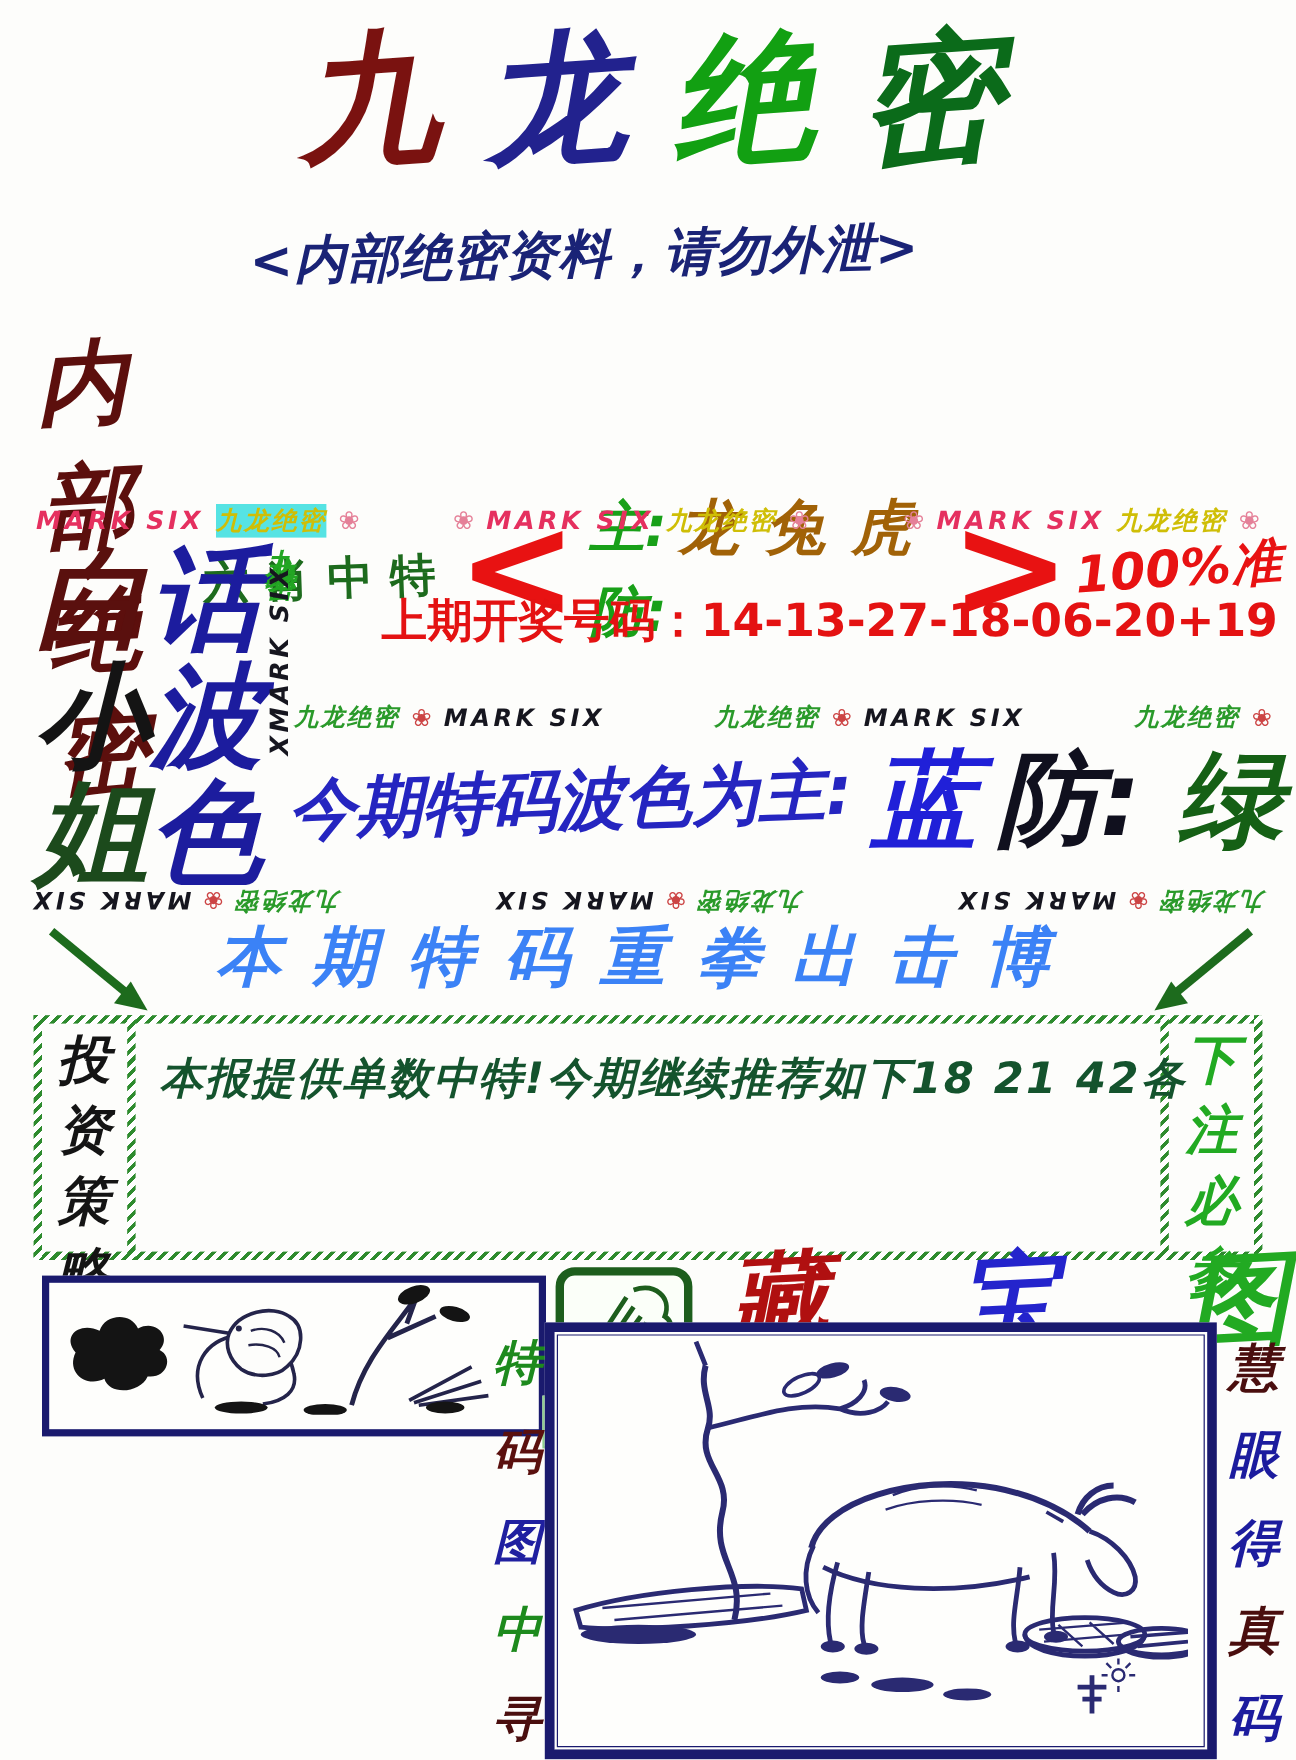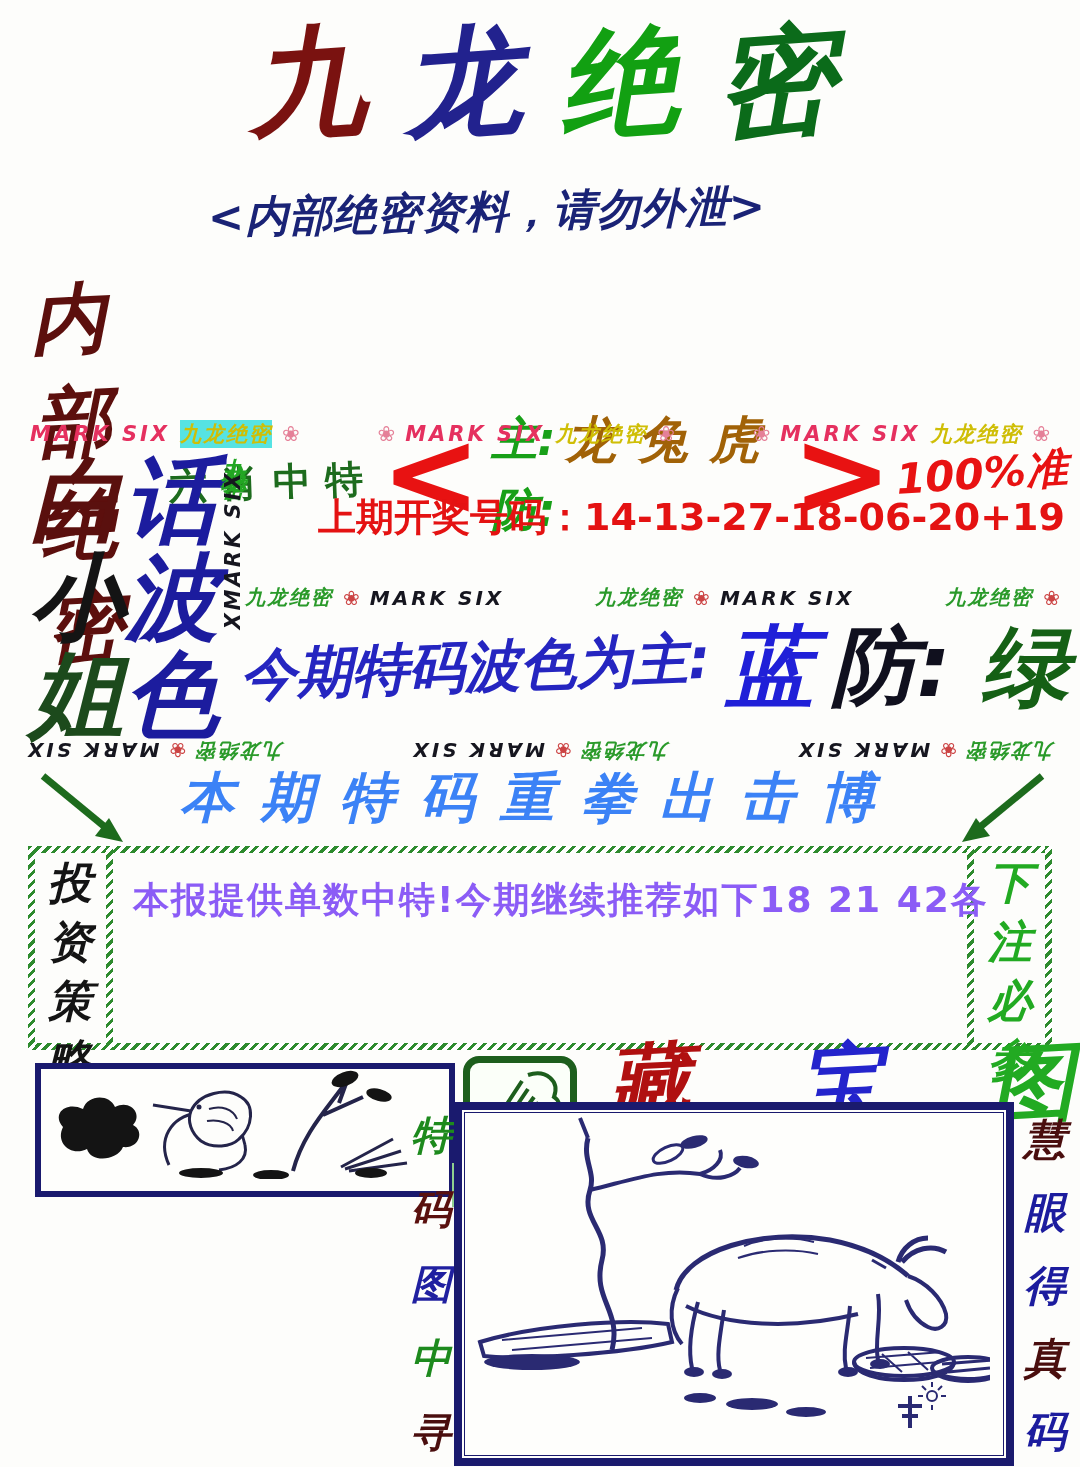--- a/index.html
+++ b/index.html
@@ -65,21 +65,21 @@
   .zz-bot{bottom:0;left:0;right:0;height:7px;}
   .zz-l1{top:0;bottom:0;left:0;width:7px;}
   .zz-l2{top:0;bottom:0;left:78px;width:7px;}
   .zz-r1{top:0;bottom:0;right:0;width:7px;}
   .zz-r2{top:0;bottom:0;right:78px;width:7px;}
   .side-label{position:absolute;top:8px;bottom:8px;width:66px;display:flex;flex-direction:column;justify-content:space-between;align-items:center;}
   .side-left{left:9px;} .side-right{right:9px;}
   .side-label span{font-size:44px;font-weight:bold;font-style:italic;}
   .side-left span{color:#141414;} .side-right span{color:#22aa22;}
   .sbody{position:absolute;left:95px;right:95px;top:7px;bottom:7px;padding:26px 10px 0 10px;}
-  .sline{font-size:36px;line-height:42px;font-weight:bold;color:#8b5cf6;white-space:nowrap;letter-spacing:2px;}
+  .sline{font-size:36px;line-height:42px;font-weight:bold;font-style:italic;color:#14532d;white-space:nowrap;letter-spacing:2px;}
   
   .birdframe{position:absolute;top:1063px;left:35px;width:408px;height:122px;border:6px solid #1a1a6e;background:#fefefc;}
   .stamp{position:absolute;top:1056px;left:463px;width:100px;height:94px;border:7px solid #1d5e1d;border-radius:16px;background:#fbfff9;}
   .painterlabel{position:absolute;top:1163px;left:452px;width:150px;height:40px;border:2px solid #8fcf8f;background:#f5fff2;
     display:flex;align-items:center;justify-content:center;font-size:30px;font-weight:bold;color:#101010;letter-spacing:5px;}
   .treasure-title{position:absolute;top:1040px;left:606px;width:468px;display:flex;justify-content:space-between;}
   .treasure-title span{font-size:84px;line-height:86px;font-weight:bold;font-style:italic;transform:rotate(-3deg);}
   .tt0{color:#b01010;} .tt1{color:#2424cc;} .tt2{color:#22aa22;}
   .vcol{position:absolute;display:flex;flex-direction:column;justify-content:space-between;align-items:center;}
   .vcol-left{top:1108px;left:406px;height:352px;width:50px;}

